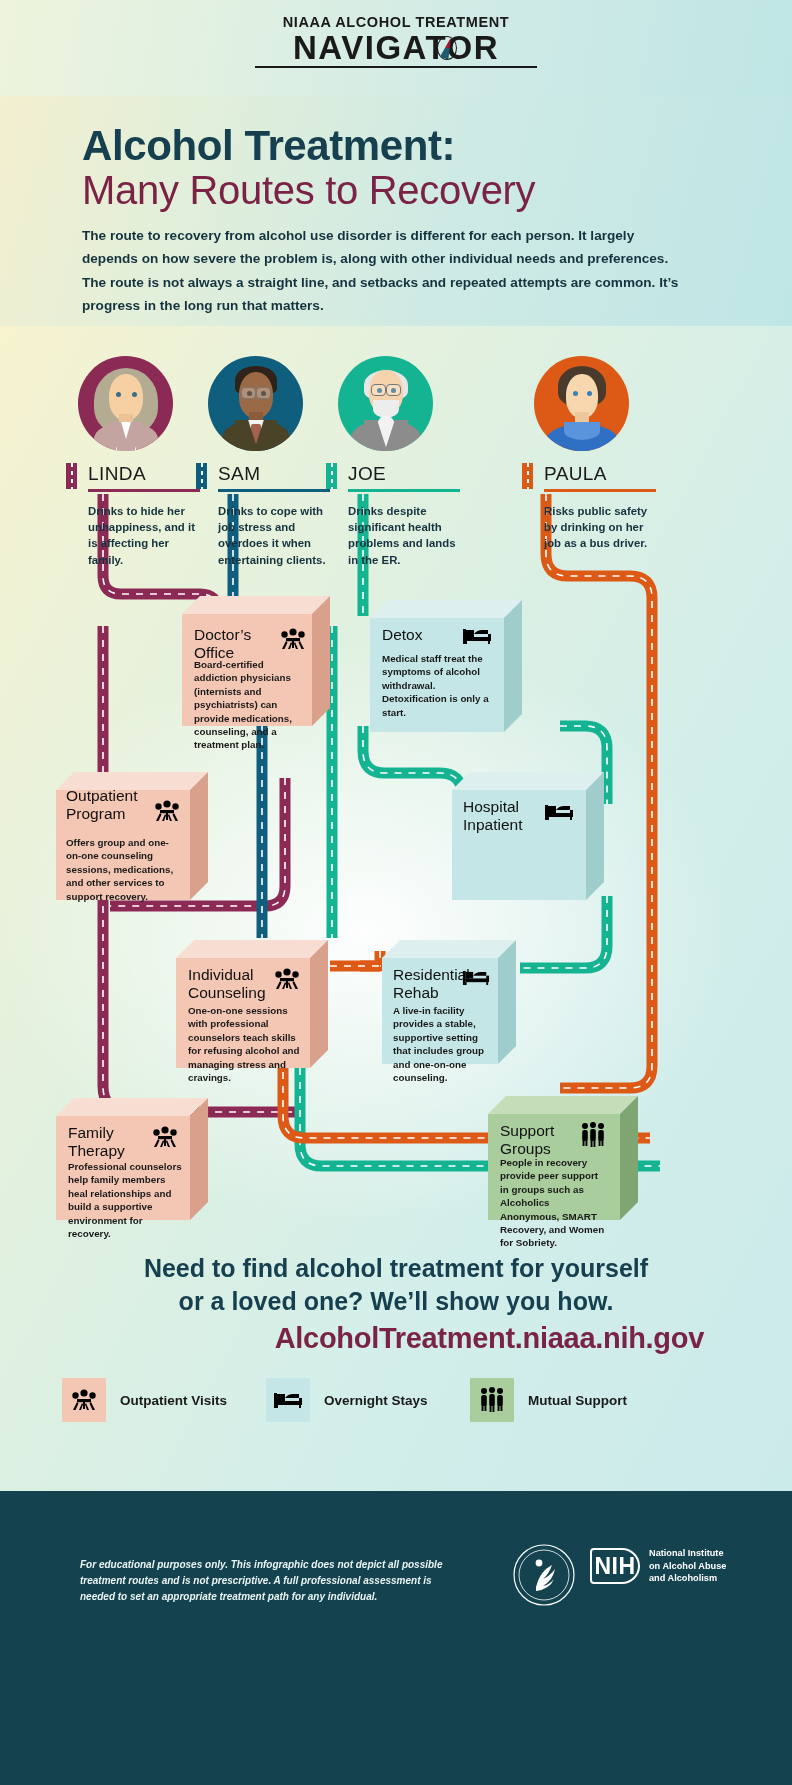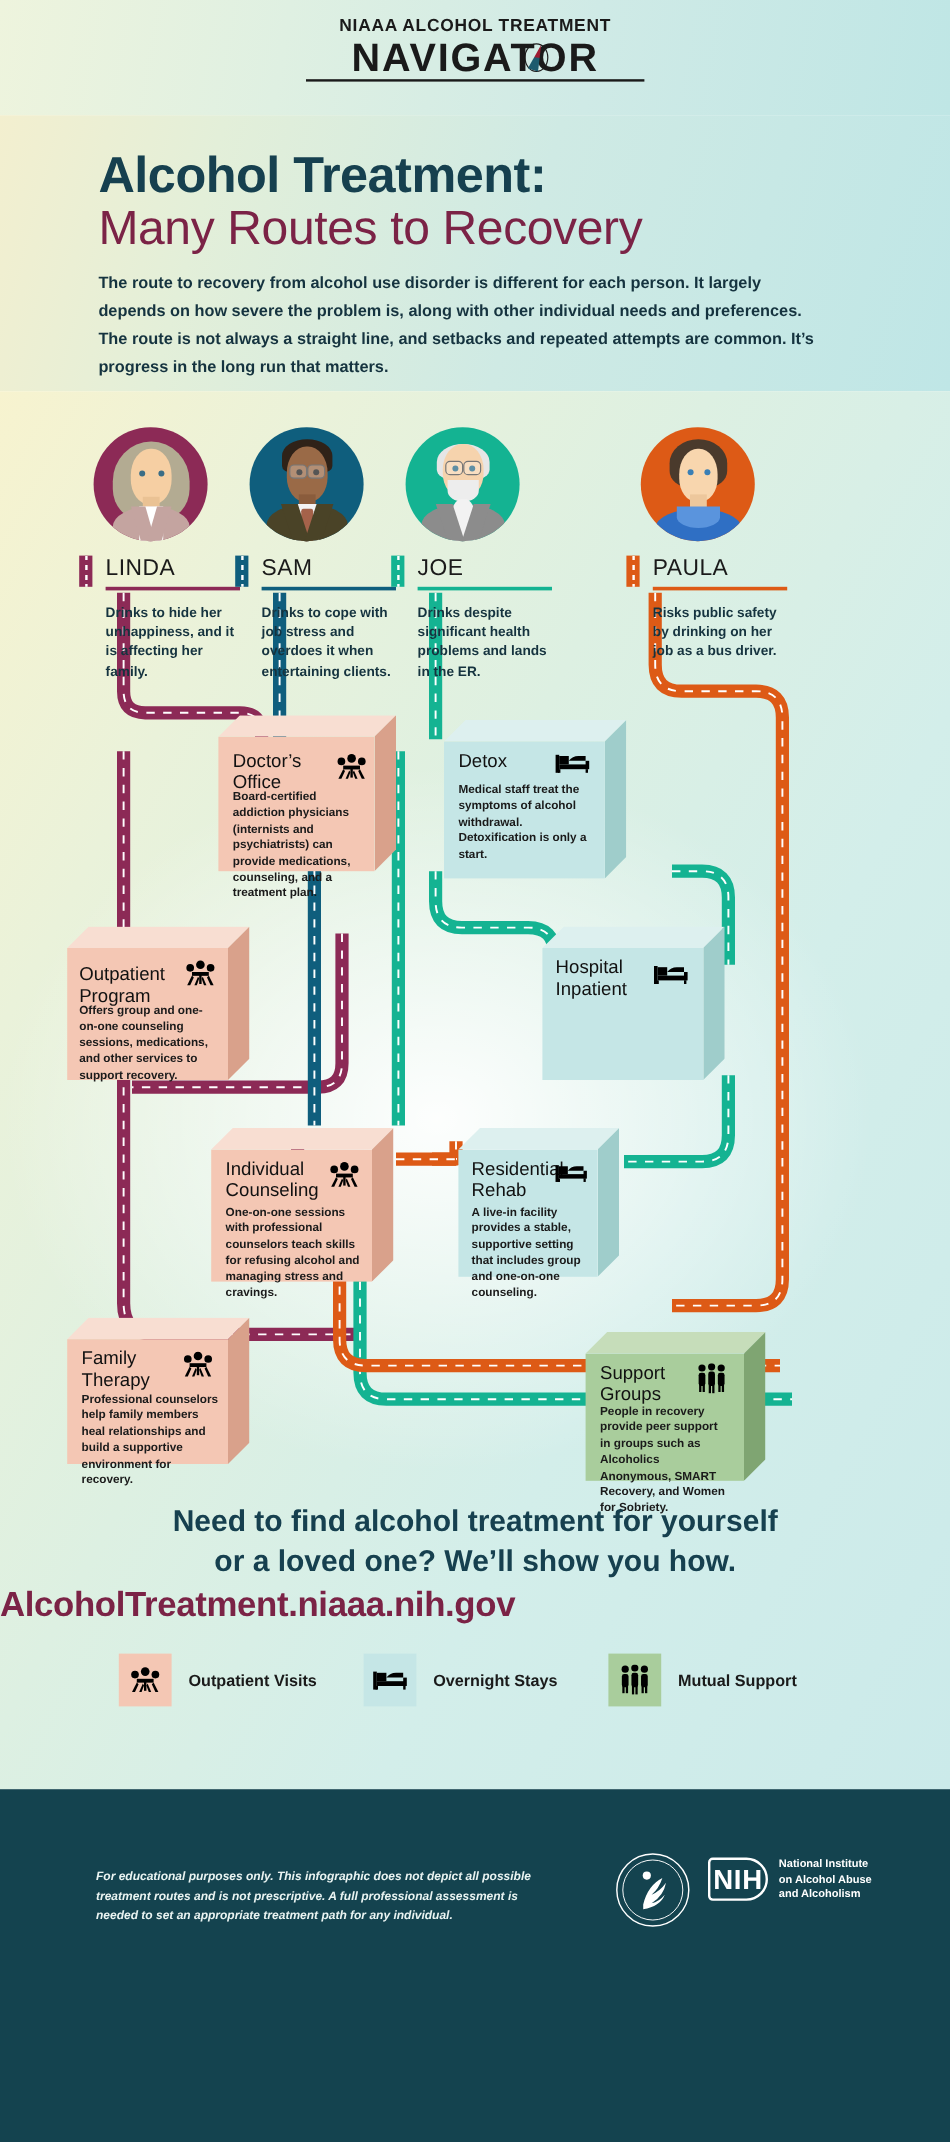--- a/index.html
+++ b/index.html
@@ -109,27 +109,27 @@
   .bx-title { position:absolute; font-size:15.5px; line-height:1.14; color:#111; }
   .bx-body  { position:absolute; font-size:9.8px; line-height:1.37; color:#1a1a1a; font-weight:600; }
   .bx-icon  { position:absolute; }
 
   
   .cta {
     position:absolute; left:0; top:1252px; width:792px; text-align:center;
     font-size:25px; font-weight:bold; color:#16404f; line-height:1.3;
   }
   .url {
-    position:absolute; left:0; top:1322px; width:704px; text-align:left;
+    position:absolute; left:0; top:1322px; width:704px; text-align:right;
     font-size:29px; font-weight:bold; color:#7b2346; letter-spacing:-.3px;
   }
 
   
   .legend { position:absolute; top:1378px; left:0; width:792px; }
-  .lg-item { position:absolute; display:flex; align-items:center;margin-left:37px; }
+  .lg-item { position:absolute; display:flex; align-items:center; }
   .lg-sw { width:44px; height:44px; display:flex; align-items:center; justify-content:center; }
   .lg-label { margin-left:14px; font-size:13.5px; color:#1a1a1a; font-weight:600; }
 
   
   .footer {
     position:absolute; left:0; top:1491px; width:792px; height:294px; background:#14434f;
   }
   .foot-text {
     position:absolute; left:80px; top:66px; width:380px; font-size:10px; line-height:1.62;
     color:#eaf4f2; font-style:italic; font-weight:600;
@@ -346,21 +346,21 @@
           </g>
         </svg>
     </div>
     <div class="bx-body" style="left:12px; top:52px; width:112px;">Medical staff treat the symptoms of alcohol withdrawal. Detoxification is only a start.</div>
   </div>
 
   <div class="box" style="left:56px; top:772px; width:152px; height:128px;">
     <div class="top" style="width:152px;height:18px;background:#f8ded2;clip-path:polygon(0 18px,18px 0,152px 0,134px 18px);"></div>
     <div class="side" style="left:134px;top:0;width:18px;height:128px;background:#d9a18b;clip-path:polygon(18px 0,18px 110px,0 128px,0 18px);"></div>
     <div class="front" style="left:0;top:18px;width:134px;height:110px;background:#f4c7b4;"></div>
-    <div class="bx-title" style="left:10px; top:32px; width:88px;">Outpatient Program</div>
+    <div class="bx-title" style="left:10px; top:15px; width:88px;">Outpatient Program</div>
     <div class="bx-icon" style="left:98px; top:28px;">
       <svg width="26" height="22" viewBox="0 0 26 22">
           <g fill="#000">
             <circle cx="13" cy="4" r="3.6"></circle>
             <circle cx="4.5" cy="6.5" r="3.2"></circle>
             <circle cx="21.5" cy="6.5" r="3.2"></circle>
             <rect x="6" y="10" width="14" height="3.2"></rect>
             <rect x="12" y="12" width="2" height="8"></rect>
             <path d="M6 13 L2 21 L4.5 21 L7.5 14.5Z"></path>
             <path d="M20 13 L24 21 L21.5 21 L18.5 14.5Z"></path>
@@ -452,21 +452,21 @@
             <path d="M6 13 L2 21 L4.5 21 L7.5 14.5Z"></path>
             <path d="M20 13 L24 21 L21.5 21 L18.5 14.5Z"></path>
             <path d="M11 14 L8 21 L10 21 L12 15.5Z"></path>
             <path d="M15 14 L18 21 L16 21 L14 15.5Z"></path>
           </g>
         </svg>
     </div>
     <div class="bx-body" style="left:12px; top:62px; width:114px;">Professional counselors help family members heal relationships and build a supportive environment for recovery.</div>
   </div>
 
-  <div class="box" style="left:488px; top:1096px; width:150px; height:148px;margin-top:14px;">
+  <div class="box" style="left:488px; top:1096px; width:150px; height:148px;">
     <div class="top" style="width:150px;height:18px;background:#c6ddba;clip-path:polygon(0 18px,18px 0,150px 0,132px 18px);"></div>
     <div class="side" style="left:132px;top:0;width:18px;height:124px;background:#7fa572;clip-path:polygon(18px 0,18px 106px,0 124px,0 18px);"></div>
     <div class="front" style="left:0;top:18px;width:132px;height:106px;background:#a9cd9c;"></div>
     <div class="bx-title" style="left:12px; top:26px; width:76px;">Support Groups</div>
     <div class="bx-icon" style="left:92px; top:26px;">
       <svg width="26" height="26" viewBox="0 0 26 26">
           <g fill="#000">
             <circle cx="5" cy="4" r="3"></circle>
             <rect x="2.2" y="8" width="5.6" height="11" rx="2"></rect>
             <rect x="2.6" y="17" width="1.9" height="7"></rect>

